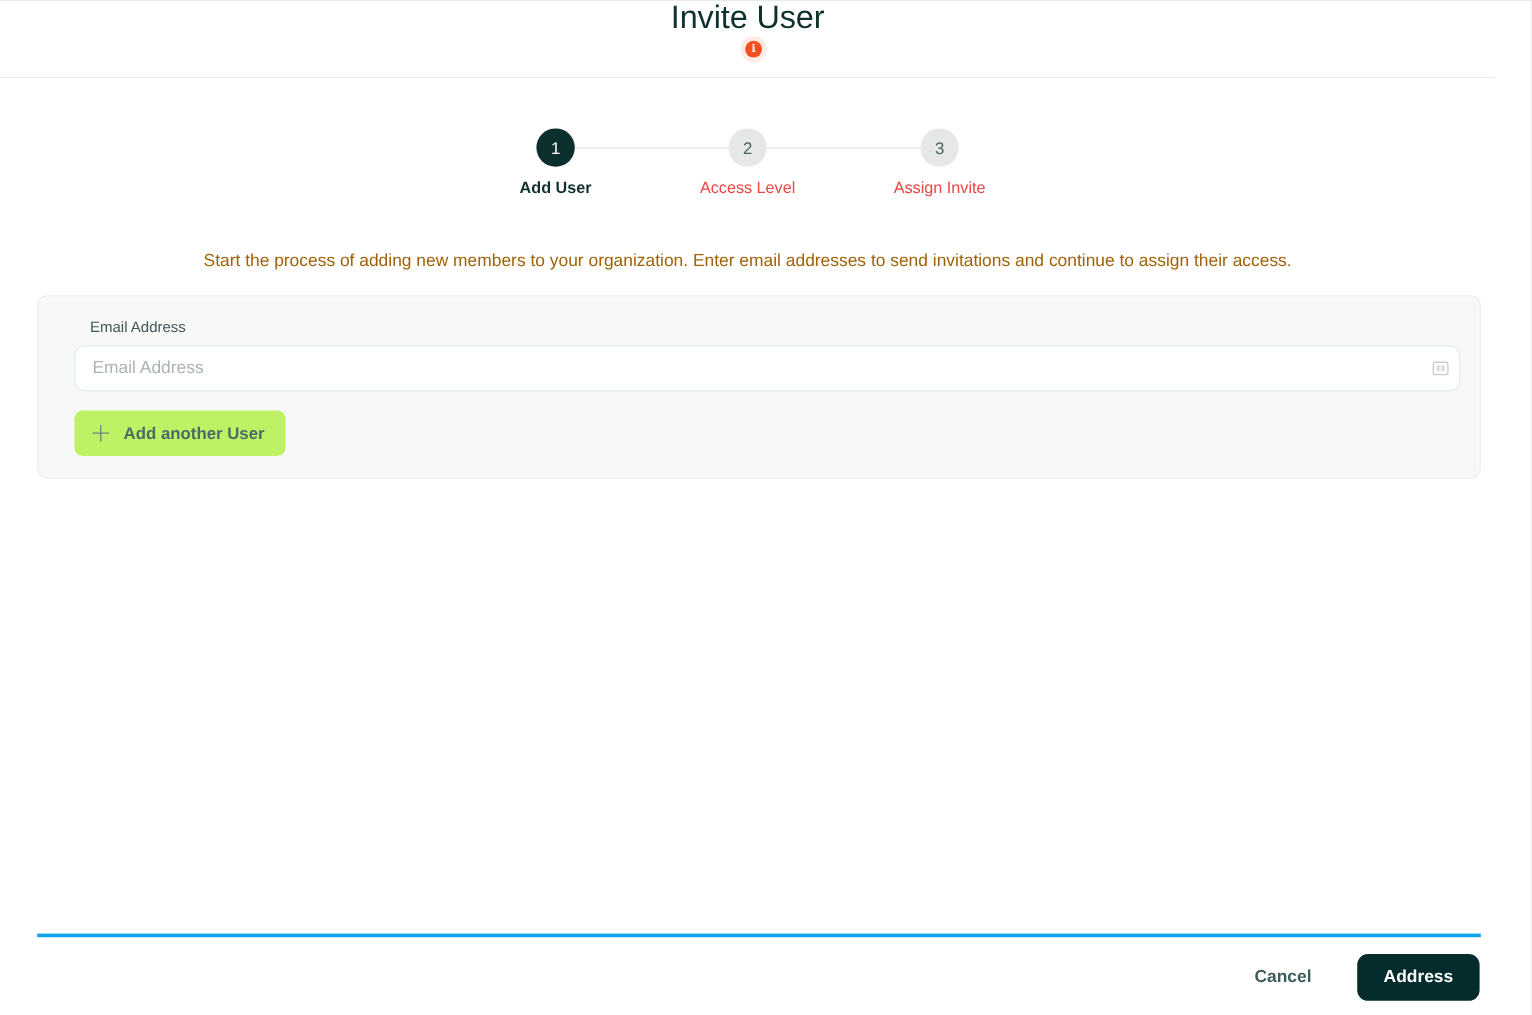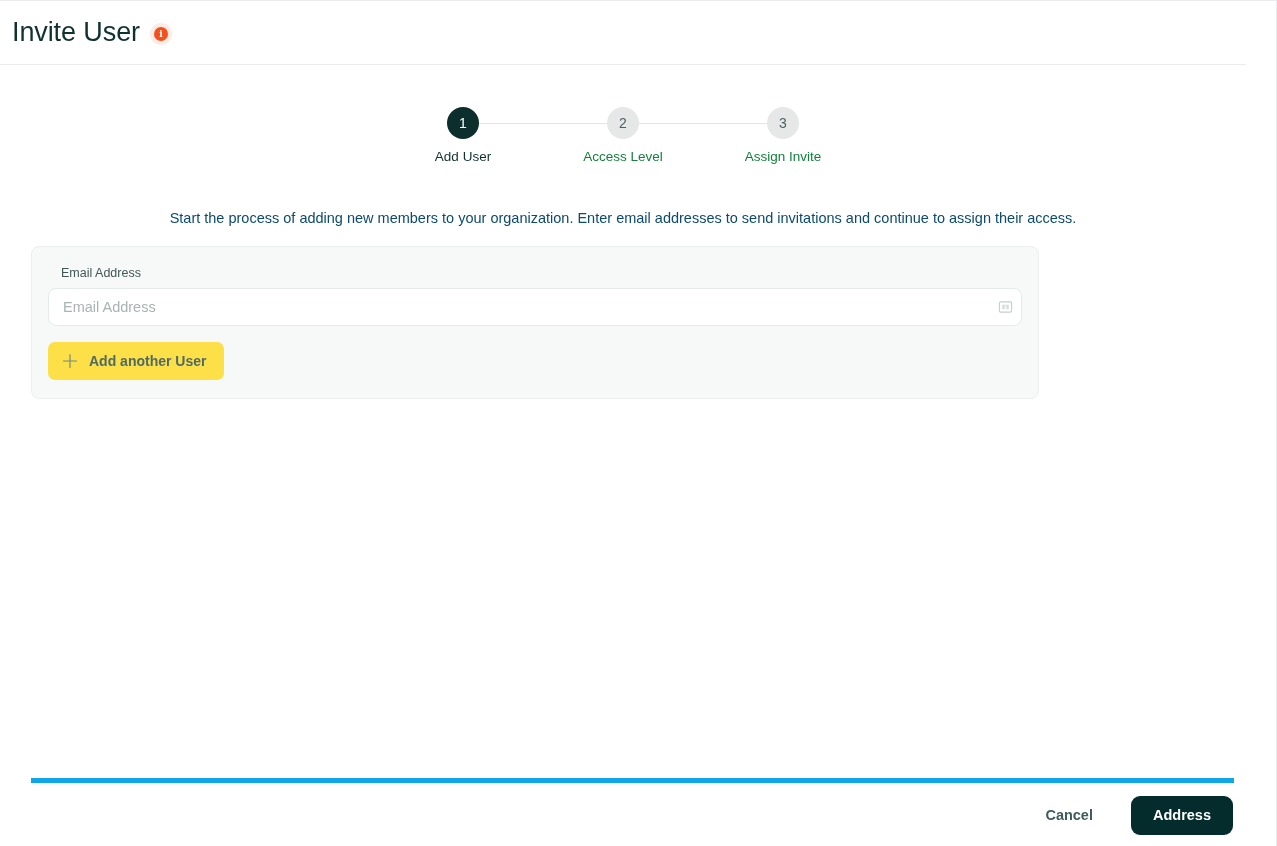--- a/index.html
+++ b/index.html
@@ -29,20 +29,21 @@
   .header {
     position: absolute;
     top: 0;
     left: 0;
     width: 1246px;
     height: 64px;
     display: flex;
     align-items: center;
     padding: 0 12px;
     border-bottom: 1px solid #e9ebec;
+    flex-direction: column;
   }
   .page-title {
     font-size: 27px;
     font-weight: 400;
     color: #11312f;
     letter-spacing: -0.1px;
     line-height: 1;
     padding-left: 0px;
   }
   .title-badge-wrap {
@@ -113,56 +114,56 @@
     font-weight: 400;
   }
   .step-label {
     margin-top: 11px;
     font-size: 13.5px;
     white-space: nowrap;
     line-height: 1;
   }
   .step.active .step-label {
     color: #11312f;
-    font-weight: 400;
+    font-weight: 700;
   }
   .step.inactive .step-label {
-    color: #15803d;
+    color: #ef4444;
     font-weight: 400;
   }
   .step-connector {
     width: 160px;
     height: 1px;
     background: #e2e5e5;
     margin-top: 16px;
     flex: none;
   }
 
   
   .description {
     position: absolute;
     top: 207px;
     left: 0;
     width: 1246px;
     text-align: center;
     font-size: 14.5px;
-    color: #0c4a6e;
+    color: #a16207;
     line-height: 1.45;
   }
 
   
   .card {
     position: absolute;
     top: 245px;
     left: 31px;
-    width: 1008px;
+    width: 1203px;
     background: #f7f8f8;
     border: 1px solid #ecefef;
     border-radius: 8px;
-    padding: 16px 16px 18px 16px;
+    padding: 16px 16px 18px 30px;
   }
   .field-label {
     font-size: 12.5px;
     color: #405756;
     margin: 4px 0 8px 13px;
     line-height: 1;
   }
   .input-row {
     position: relative;
   }
@@ -194,21 +195,21 @@
     align-items: center;
     justify-content: center;
   }
   .add-btn {
     margin-top: 16px;
     display: inline-flex;
     align-items: center;
     gap: 11px;
     height: 38px;
     padding: 0 18px 0 14px;
-    background: #fde047;
+    background: #bef264;
     border: none;
     border-radius: 7px;
     cursor: pointer;
     font-family: "Liberation Sans", "DejaVu Sans", sans-serif;
   }
   .add-btn-label {
     font-size: 14px;
     font-weight: 700;
     color: #4e6a68;
     line-height: 1;
@@ -219,21 +220,21 @@
     flex: none;
     display: block;
   }
 
   
   .footer {
     position: absolute;
     left: 31px;
     top: 777px;
     width: 1203px;
-    border-top: 5px solid #0ea5e9;
+    border-top: 3px solid #0ea5e9;
     height: 69px;
     display: flex;
     align-items: center;
     justify-content: flex-end;
     gap: 0px;
     padding-right: 1px;
   }
   .cancel-btn {
     background: none;
     border: none;

